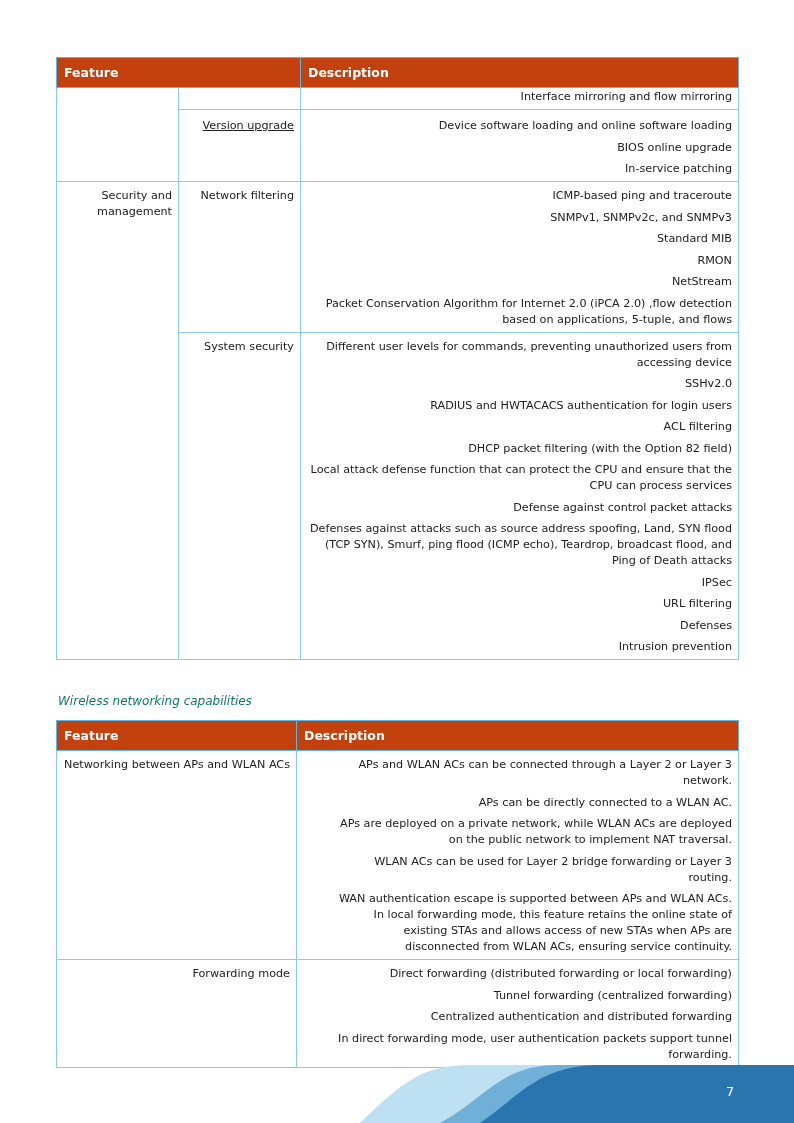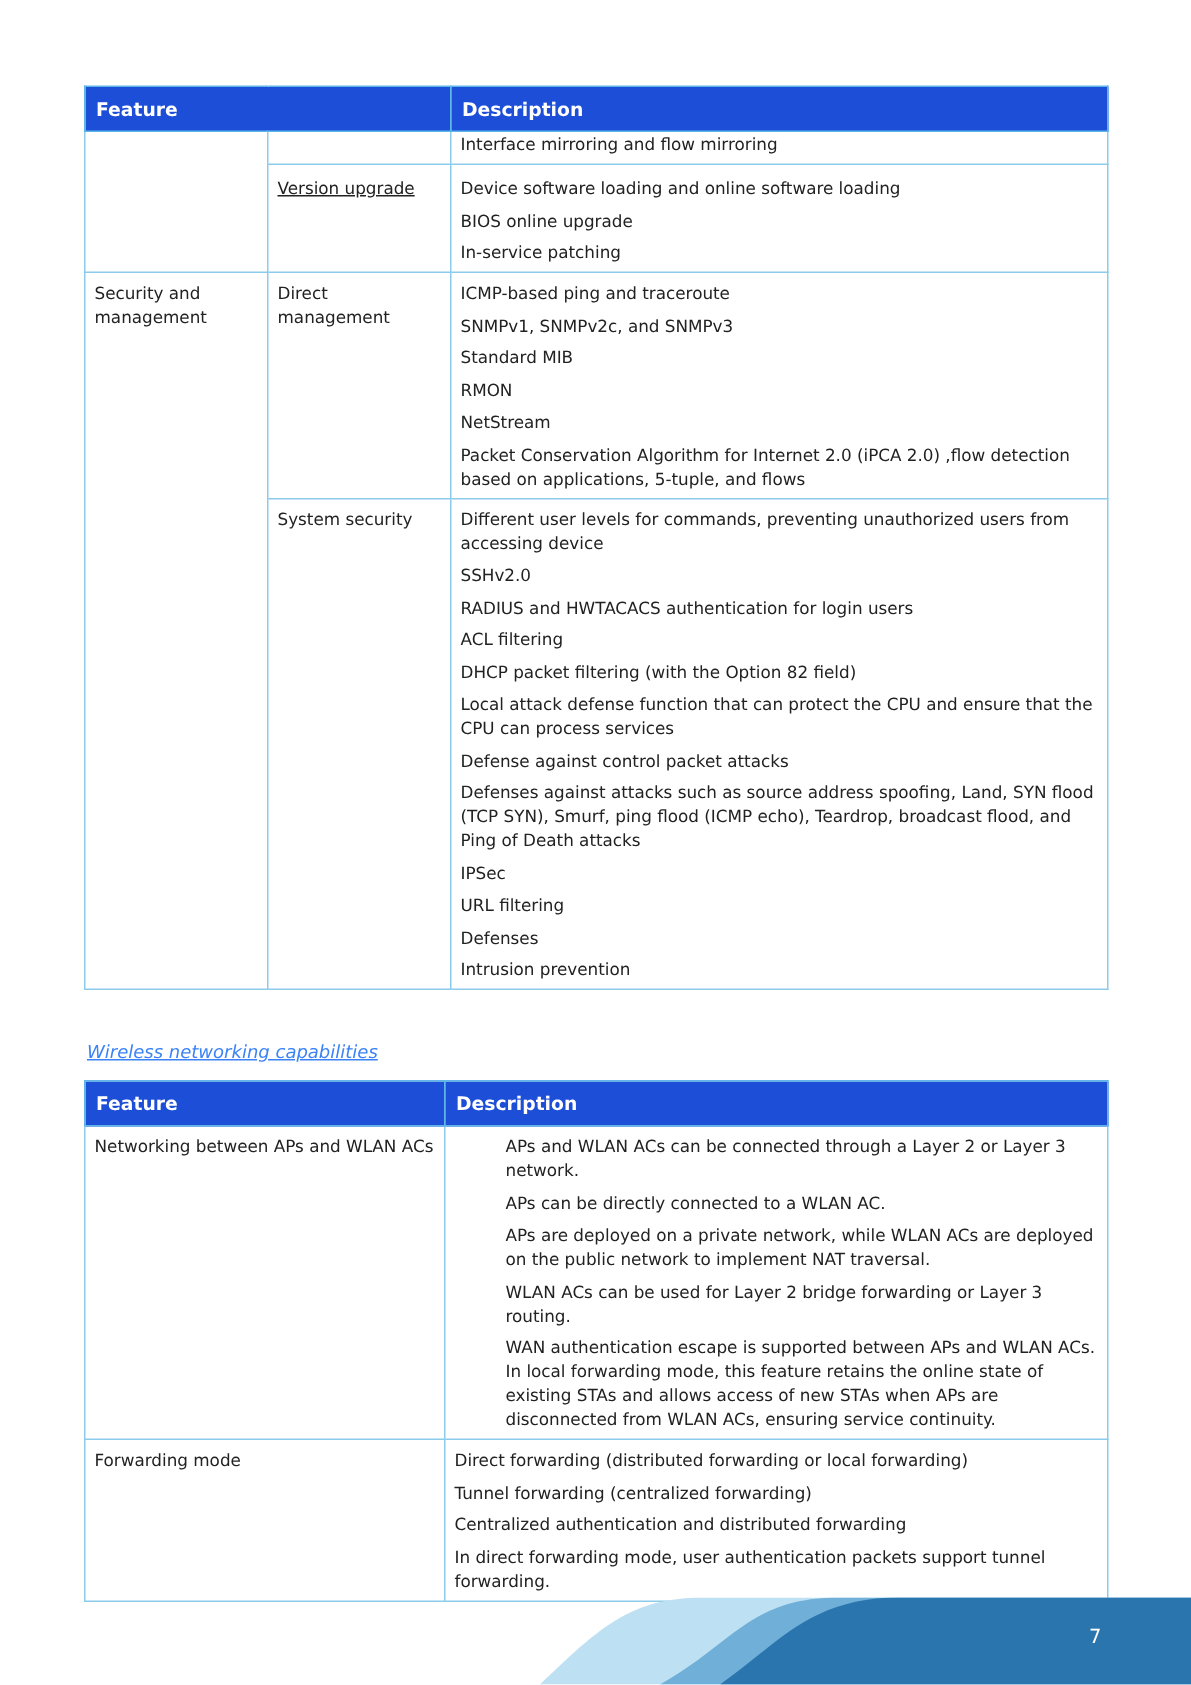--- a/index.html
+++ b/index.html
@@ -9,35 +9,36 @@
     font-family: "DejaVu Sans", sans-serif;
     color:#222;
   }
   table.spec {
     position:absolute; left:56px; width:682px;
     border-collapse:collapse;
     font-size:11.2px; line-height:16px;
     table-layout:fixed;
   }
   table.spec th {
-    background:#1d4ed8; color:#fff; font-weight:bold; text-align:left;
+    background:#c2410c; color:#fff; font-weight:bold; text-align:left;
     font-size:12.5px; height:29px; padding:0 7px;
     border:1px solid #5db5e8;
   }
   table.spec td {
     border:1px solid #8ccbeb; vertical-align:top;
     padding:4px 6px 4px 6px;
+    text-align:right;
   }
   .line { margin:0 0 5.5px 0; }
   .line:last-child { margin-bottom:0; }
   #t1 { top:57px; }
   #t2 { top:720px; }
   .caption {
     position:absolute; left:58px; top:694px;
-    font-style:italic; color:#3b82f6; font-size:12px;text-decoration:underline;
+    font-style:italic; color:#0f766e; font-size:12px;
   }
   .footer { position:absolute; left:0; top:1065px; width:794px; height:58px; }
   .page-num {
     position:absolute; left:726px; top:1084px; color:#ffffff; font-size:13px;
   }
 </style>
 </head>
 <body>
 
 <table class="spec" id="t1">
@@ -61,21 +62,21 @@
   <tr>
     <td style="padding-top:8px;text-decoration:underline;">Version upgrade</td>
     <td style="padding-top:8px;">
       <div class="line">Device software loading and online software loading</div>
       <div class="line">BIOS online upgrade</div>
       <div class="line">In-service patching</div>
     </td>
   </tr>
   <tr>
     <td rowspan="2" style="padding-top:6px;">Security and management</td>
-    <td style="padding-top:6px;">Direct management</td>
+    <td style="padding-top:6px;">Network filtering</td>
     <td style="padding-top:6px;">
       <div class="line">ICMP-based ping and traceroute</div>
       <div class="line">SNMPv1, SNMPv2c, and SNMPv3</div>
       <div class="line">Standard MIB</div>
       <div class="line">RMON</div>
       <div class="line">NetStream</div>
       <div class="line">Packet Conservation Algorithm for Internet 2.0 (iPCA 2.0) ,flow detection based on applications, 5-tuple, and flows</div>
     </td>
   </tr>
   <tr>

